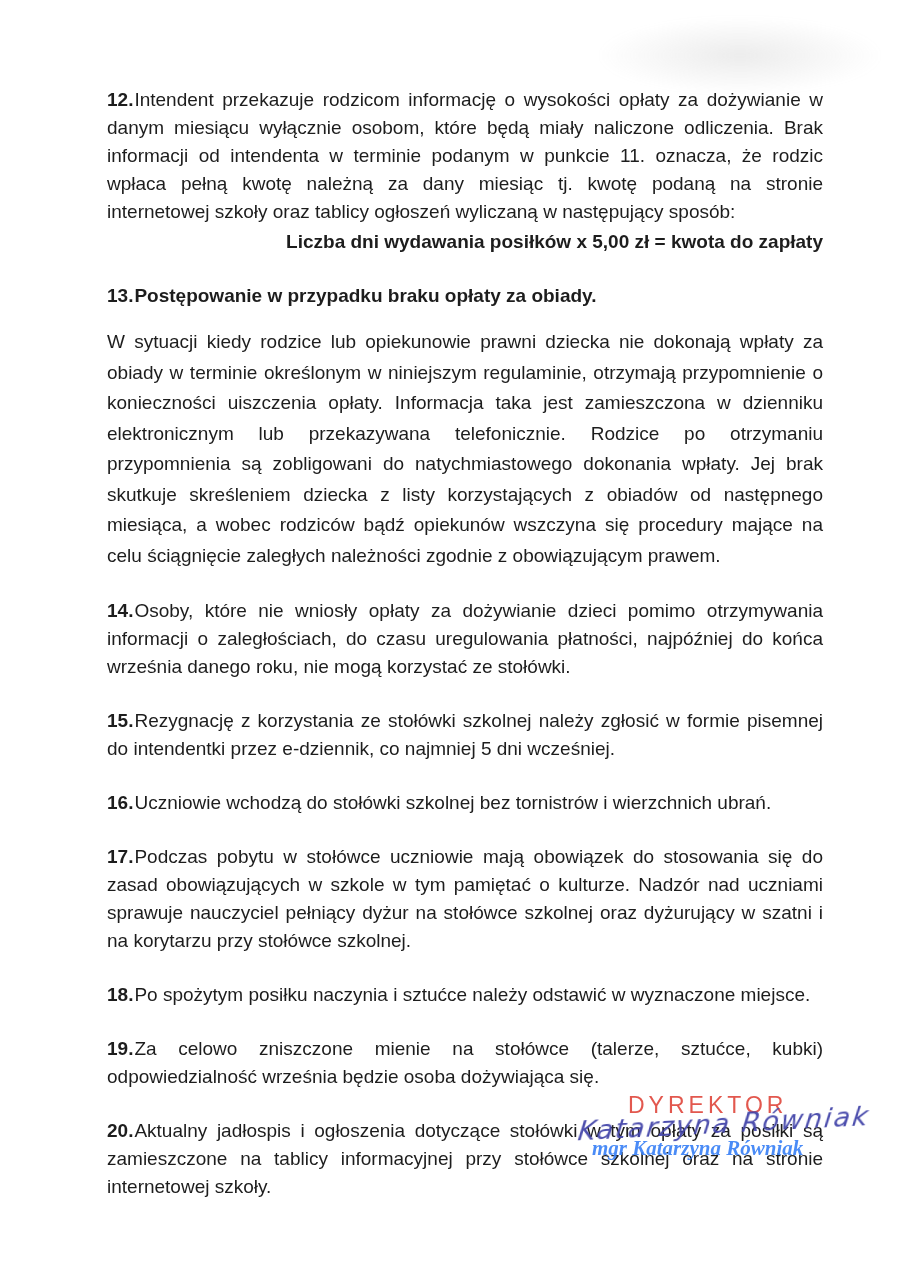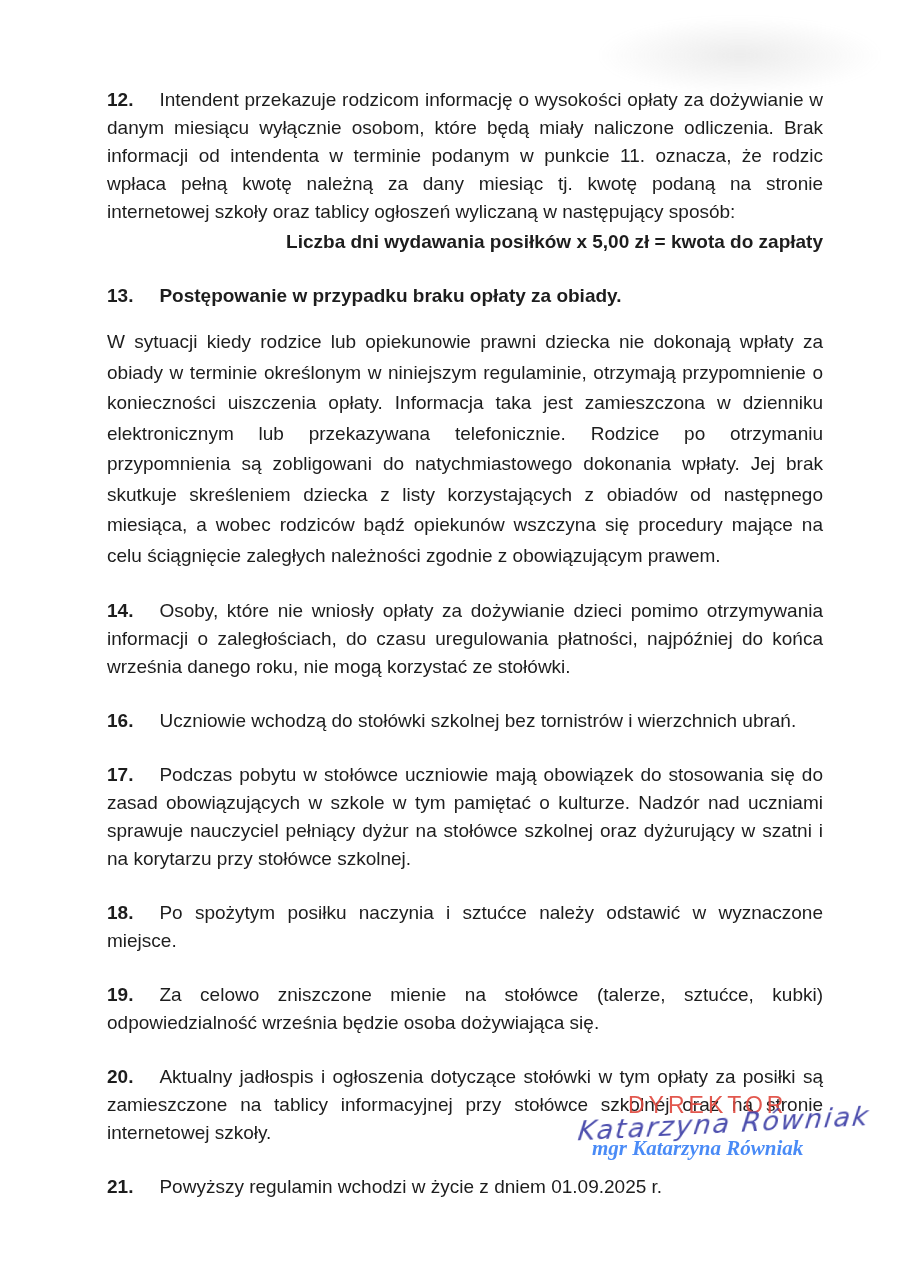--- a/index.html
+++ b/index.html
@@ -27,21 +27,21 @@
     width:716px;
   }
   .item{
     margin:0 0 26px 0;
     font-size:19px;
     line-height:28px;
     text-align:justify;
   }
   .item .num{
     font-weight:bold;
-    margin-right:26px;
+    margin-right:1px;
   }
   .item .txt{}
   .item .txt.bold{font-weight:bold;}
   .formula{
     margin:1px 0 0 0;
     padding-left:38px;
     font-weight:bold;
     font-size:19px;
     line-height:29px;
     text-align:right;
@@ -93,20 +93,23 @@
     <p class="formula">Liczba dni wydawania posiłków x 5,00 zł = kwota do zapłaty</p></div>
 
     <div class="item">
       <span class="num">13.</span><span class="txt bold">Postępowanie w przypadku braku opłaty za obiady.</span>
     <p class="para">W sytuacji kiedy rodzice lub opiekunowie prawni dziecka nie dokonają wpłaty za obiady w terminie określonym w niniejszym regulaminie, otrzymają przypomnienie o konieczności uiszczenia opłaty. Informacja taka jest zamieszczona w dzienniku elektronicznym lub przekazywana telefonicznie. Rodzice po otrzymaniu przypomnienia są zobligowani do natychmiastowego dokonania wpłaty. Jej brak skutkuje skreśleniem dziecka z listy korzystających z obiadów od następnego miesiąca, a wobec rodziców bądź opiekunów wszczyna się procedury mające na celu ściągnięcie zaległych należności zgodnie z obowiązującym prawem.</p></div>
 
     <div class="item">
       <span class="num">14.</span><span class="txt">Osoby, które nie wniosły opłaty za dożywianie dzieci pomimo otrzymywania informacji o zaległościach, do czasu uregulowania płatności, najpóźniej do końca września danego roku, nie mogą korzystać ze stołówki.</span>
     </div>
 
+    <div class="item">
+      <span class="num">15.</span><span class="txt">Rezygnację z korzystania ze stołówki szkolnej należy zgłosić w formie pisemnej do intendentki przez e-dziennik, co najmniej 5 dni wcześniej.</span>
+    </div>
 
     <div class="item">
       <span class="num">16.</span><span class="txt">Uczniowie wchodzą do stołówki szkolnej bez tornistrów i wierzchnich ubrań.</span>
     </div>
 
     <div class="item">
       <span class="num">17.</span><span class="txt">Podczas pobytu w stołówce uczniowie mają obowiązek do stosowania się do zasad obowiązujących w szkole w tym pamiętać o kulturze. Nadzór nad uczniami sprawuje nauczyciel pełniący dyżur na stołówce szkolnej oraz dyżurujący w szatni i na korytarzu przy stołówce szkolnej.</span>
     </div>
 
     <div class="item">
@@ -114,23 +117,20 @@
     </div>
 
     <div class="item">
       <span class="num">19.</span><span class="txt">Za celowo zniszczone mienie na stołówce (talerze, sztućce, kubki) odpowiedzialność września będzie osoba dożywiająca się.</span>
     </div>
 
     <div class="item">
       <span class="num">20.</span><span class="txt">Aktualny jadłospis i ogłoszenia dotyczące stołówki w tym opłaty za posiłki są zamieszczone na tablicy informacyjnej przy stołówce szkolnej oraz na stronie internetowej szkoły.</span>
     </div>
 
-    <div class="item">
-      <span class="num">21.</span><span class="txt">Powyższy regulamin wchodzi w życie z dniem 01.09.2025 r.</span>
-    </div>
   </main>
 
   <div class="sig-title" style="color: rgb(224, 74, 64);">DYREKTOR</div>
 
   <div class="sig-hand" style="color: rgb(67, 69, 169);">Katarzyna Równiak</div>
 
   <div class="sig-stamp" style="color: #3b82f6;">mgr Katarzyna Równiak</div>
 
 </div>
 

